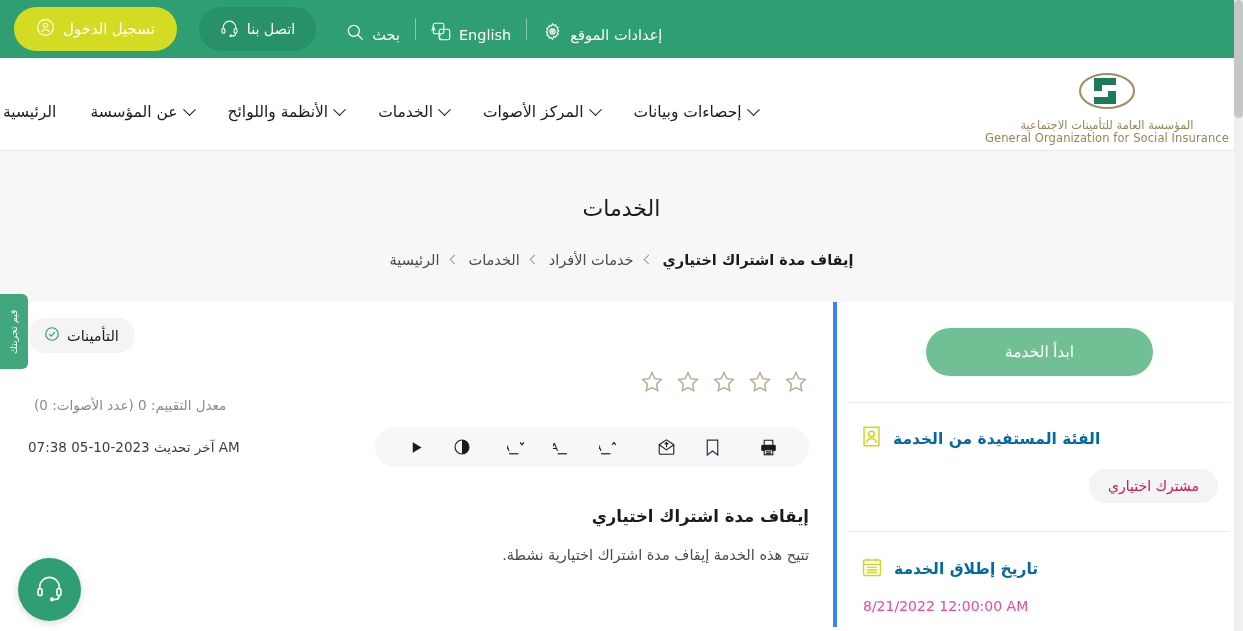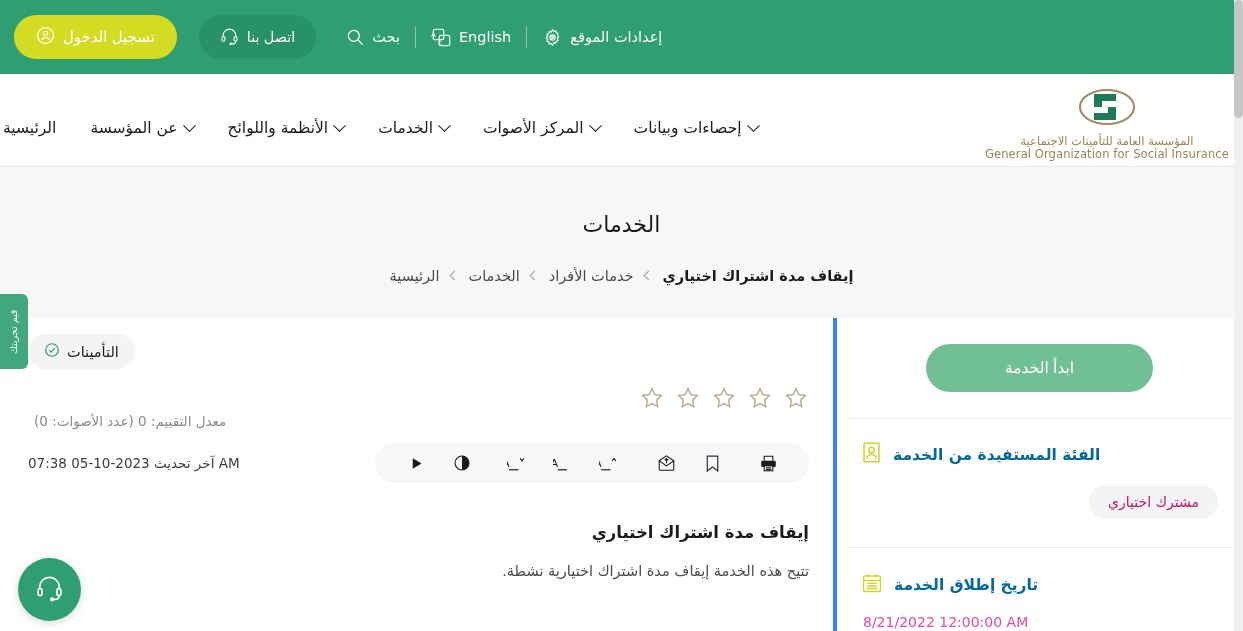--- a/index.html
+++ b/index.html
@@ -9,21 +9,21 @@
     width: 1243px;
     height: 631px;
     overflow: hidden;
     background: #ffffff;
     font-family: "DejaVu Sans", "Liberation Sans", sans-serif;
   }
 
   
   .topbar {
     position: relative;
-    height: 74px;
+    height: 58px;
     background: #2f9e73;
     display: flex;
     flex-direction: row-reverse;
     align-items: center;
     padding: 0 14px;
     gap: 0;
   }
   .topbar-right {
     display: flex;
     flex-direction: row-reverse;
@@ -32,21 +32,21 @@
   }
   .topbar-left {
     display: flex;
     flex-direction: row-reverse;
     align-items: center;
     gap: 10px;
   }
   .util-item {
     display: flex;
     flex-direction: row-reverse;
-    align-items: center;
+    align-items: flex-end;
     gap: 7px;
     color: #ffffff;
     font-size: 14.5px;
     padding: 0 15px;
     height: 26px;
     white-space: nowrap;
   }
   .util-sep {
     width: 1px;
     height: 22px;

